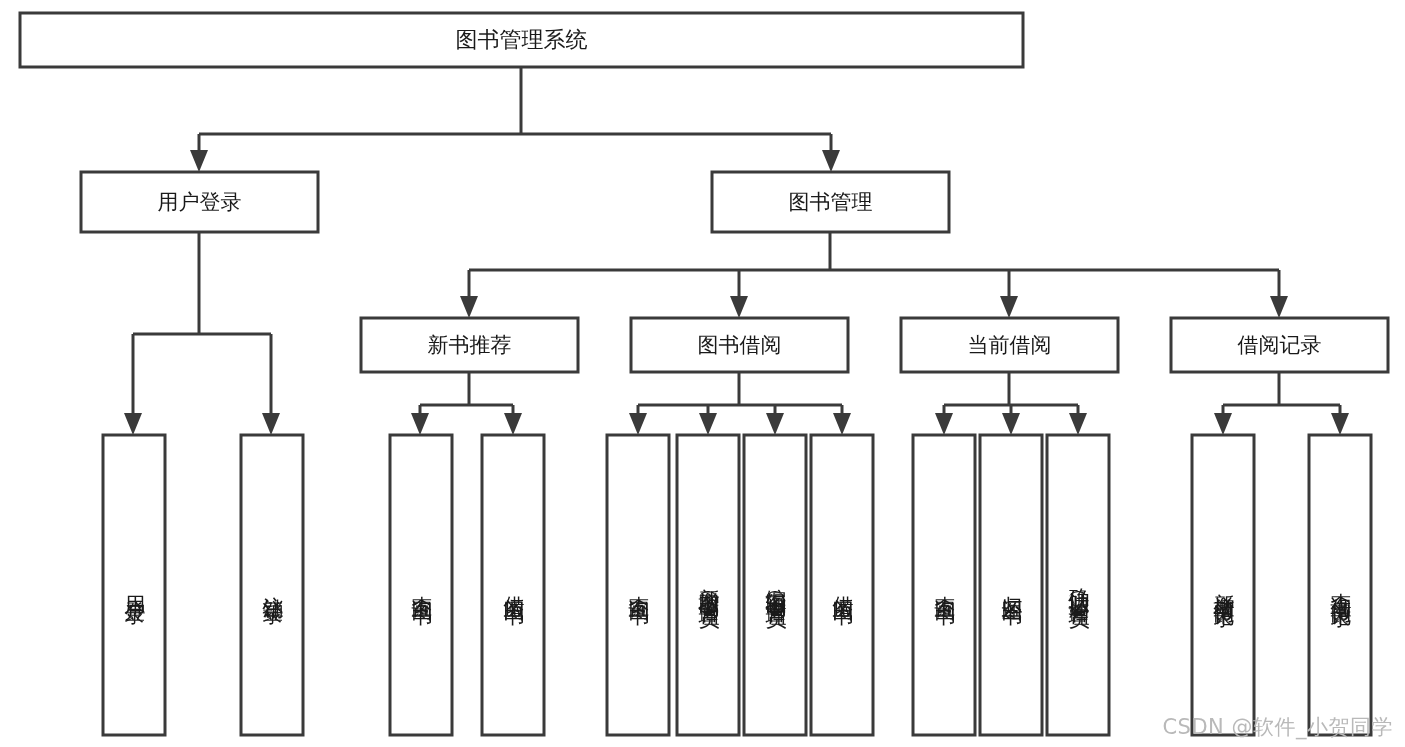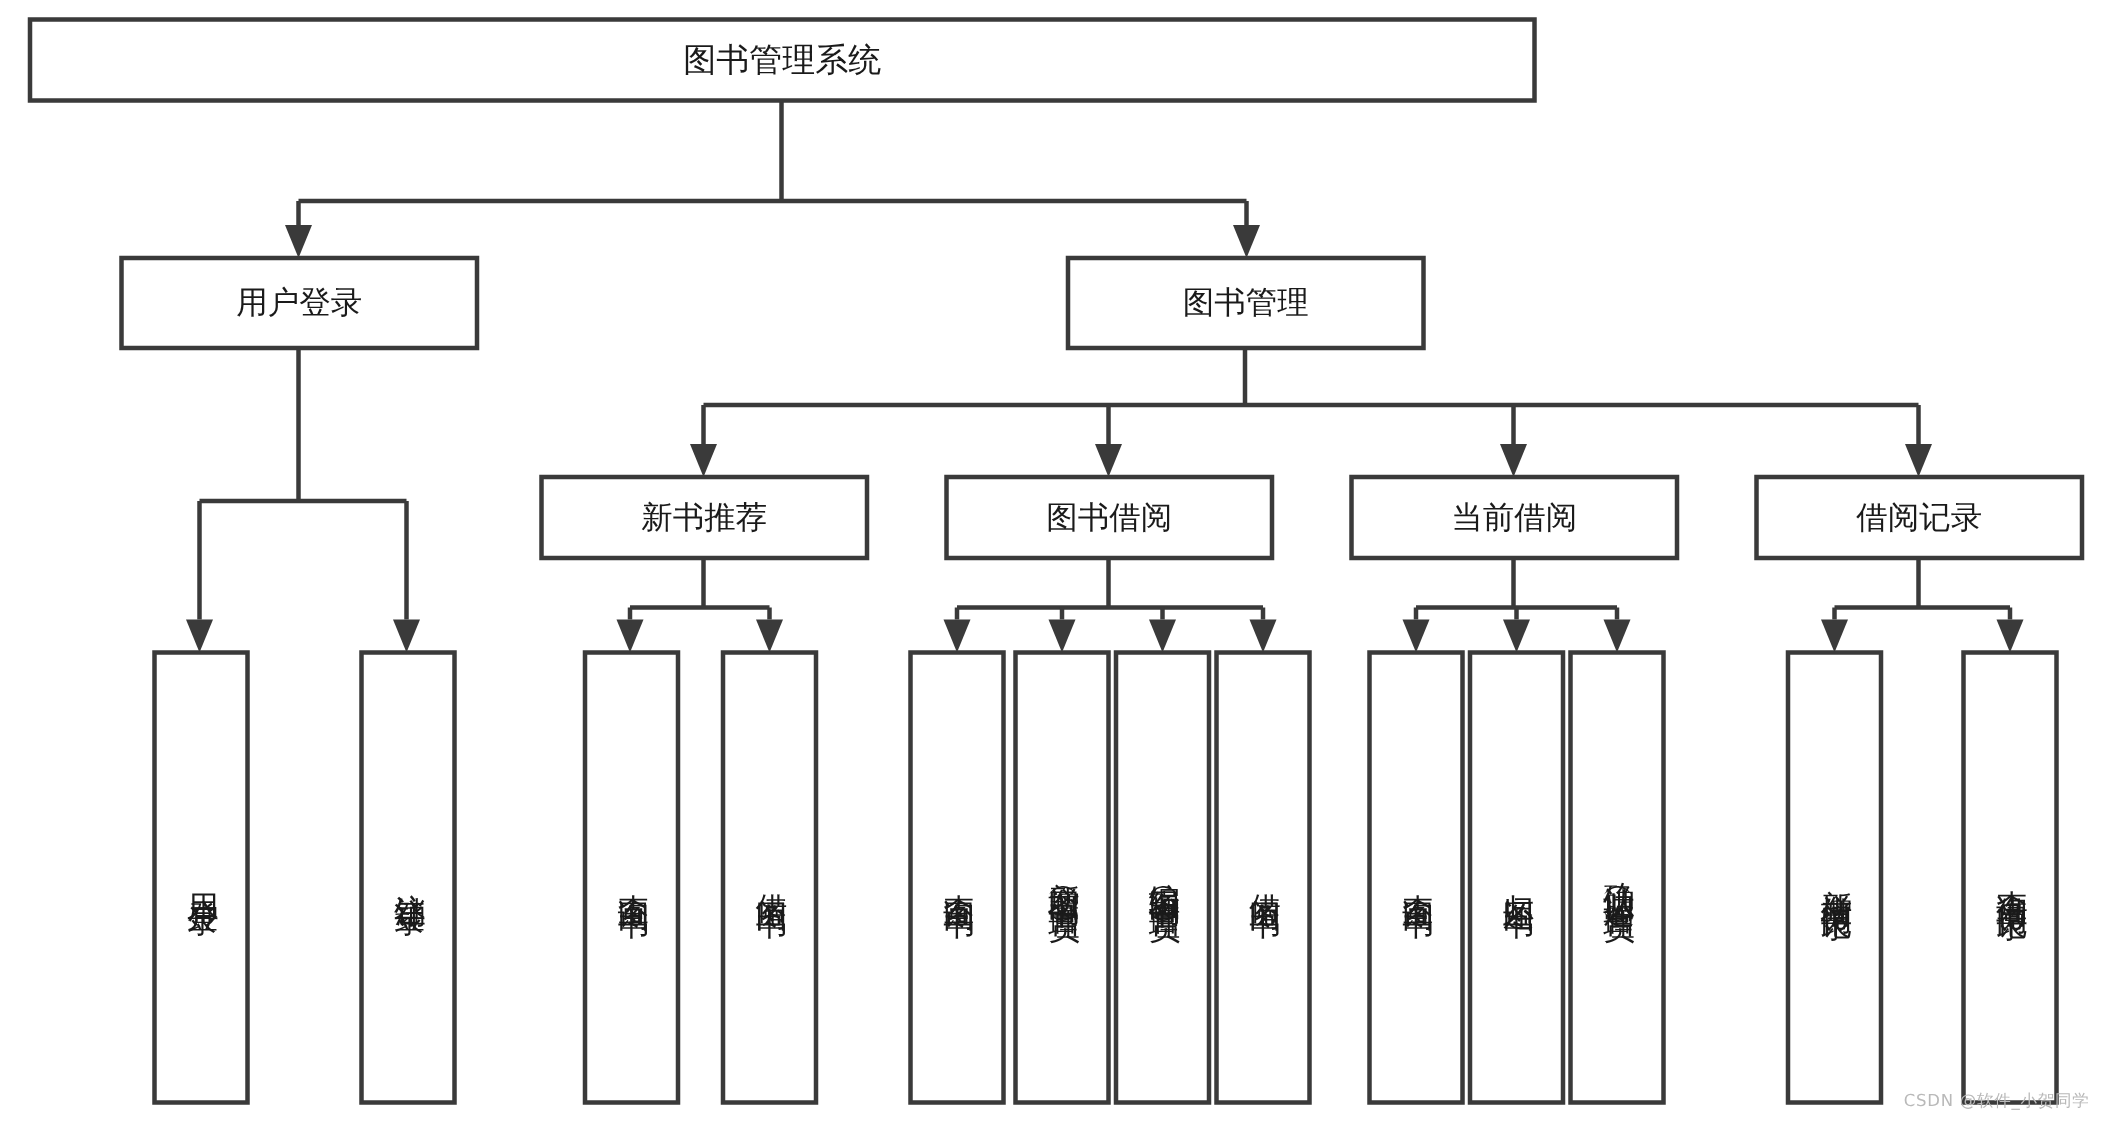--- a/index.html
+++ b/index.html
@@ -61,21 +61,21 @@
   }
   .edge-arrow {
     fill: #3a3a3a;
     stroke: none;
   }
   .watermark-text {
     position: absolute;
     right: 12px;
     bottom: 6px;
     font-family: "DejaVu Sans", "Liberation Sans", sans-serif;
-    font-size: 11px;
+    font-size: 21px;
     color: #b9b9b9;
     letter-spacing: 0.5px;
     user-select: none;
     pointer-events: none;
   }
 </style>
 </head>
 <body>
 
 <div id="diagram-root">

